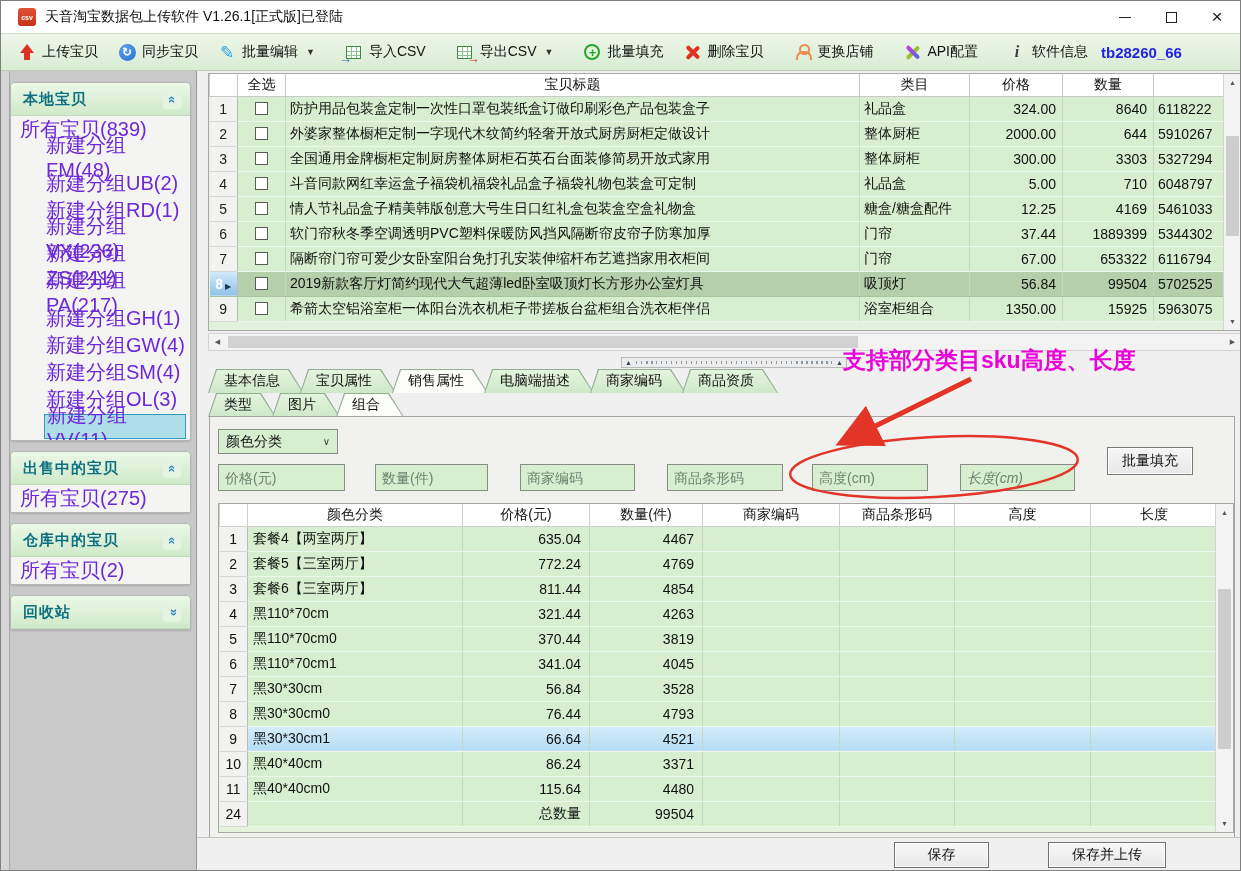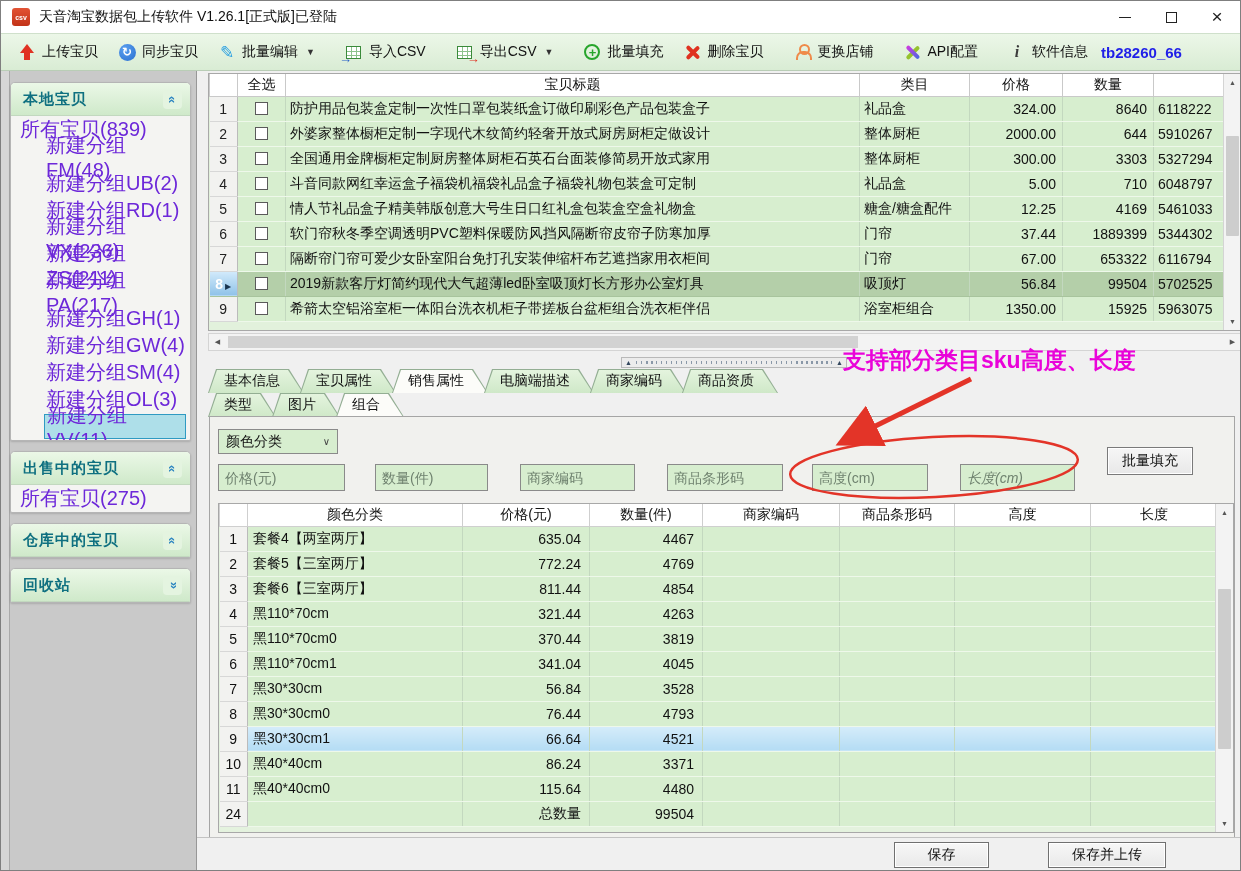--- a/index.html
+++ b/index.html
@@ -1,20 +1,20 @@
 <!DOCTYPE html>
 <html><head>
 <meta charset="utf-8">
 <style>
   *{box-sizing:border-box;margin:0;padding:0;font-family:"Liberation Sans","DejaVu Sans",sans-serif}
   html,body{background:#e8e8e8}
   .window{position:relative;width:1241px;height:871px;background:#f0f0f0;border:1px solid #7f7f7f;overflow:hidden}
 
   
-  .titlebar{position:absolute;left:0;top:0;right:0;height:32px;background:#fff;display:flex;align-items:center;padding-left:11px}
+  .titlebar{position:absolute;left:0;top:0;right:0;height:32px;background:#fff;display:flex;align-items:center;padding-left:17px}
   .appicon{width:18px;height:18px;background:linear-gradient(#e25335,#c23318);border-radius:3px;color:#fff;font-size:7px;font-weight:bold;display:flex;align-items:center;justify-content:center;margin-right:9px}
   .apptitle{font-size:14px;color:#111}
   .wincontrols{margin-left:auto;display:flex;align-items:center;height:100%}
   .winbtn{width:46px;height:100%;display:flex;align-items:center;justify-content:center;color:#222;font-size:15px}
   .winbtn .bar{width:12px;height:1px;background:#222}
   .winbtn .box{width:11px;height:11px;border:1px solid #222}
   .winbtn.close{font-size:19px;font-weight:300}
 
   
   .toolbar{position:absolute;left:0;top:32px;right:0;height:38px;background:linear-gradient(#ecf7e8,#d9ecd4);border-top:1px solid #cfe0cb;border-bottom:1px solid #b9cdb6;display:flex;align-items:center;padding:0 10px;gap:6px}
@@ -252,20 +252,21 @@
           </div>
           <div class="side-item">所有宝贝(275)</div>
         </div>
         <div class="panel">
           <div class="panel-head">
             <span class="panel-title">仓库中的宝贝</span>
             <span class="chev">
               <i>«</i>
             </span>
           </div>
+          <div class="side-item">所有宝贝(2)</div>
         </div>
         <div class="panel">
           <div class="panel-head">
             <span class="panel-title">回收站</span>
             <span class="chev down">
               <i>«</i>
             </span>
           </div>
         </div>
       </div>

